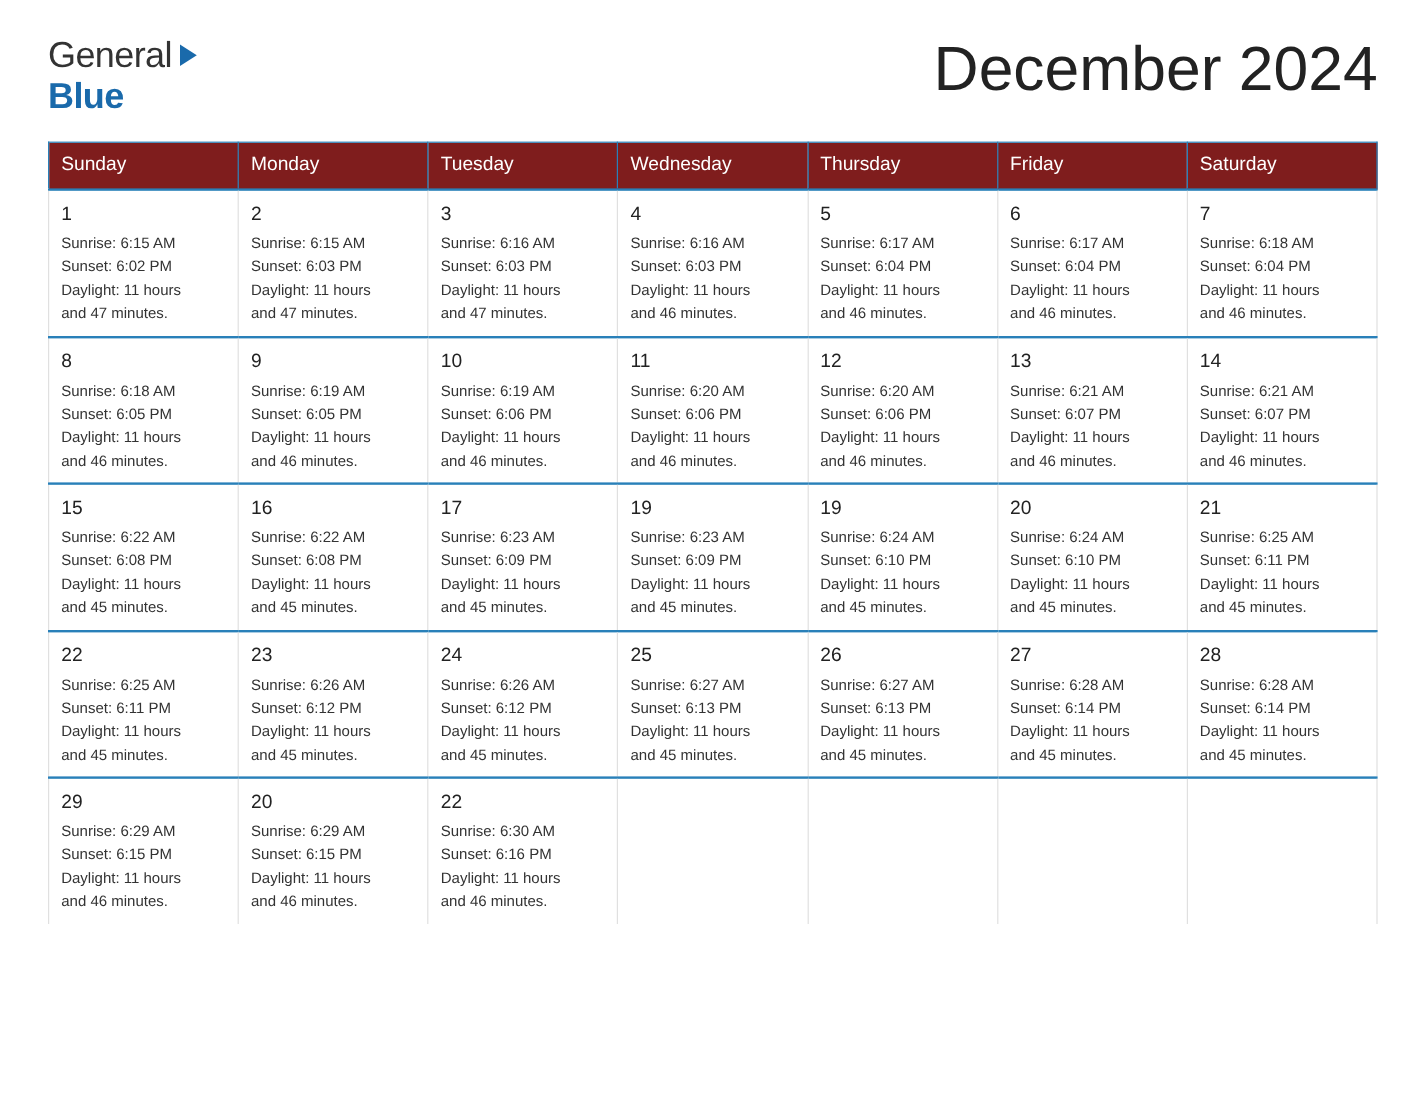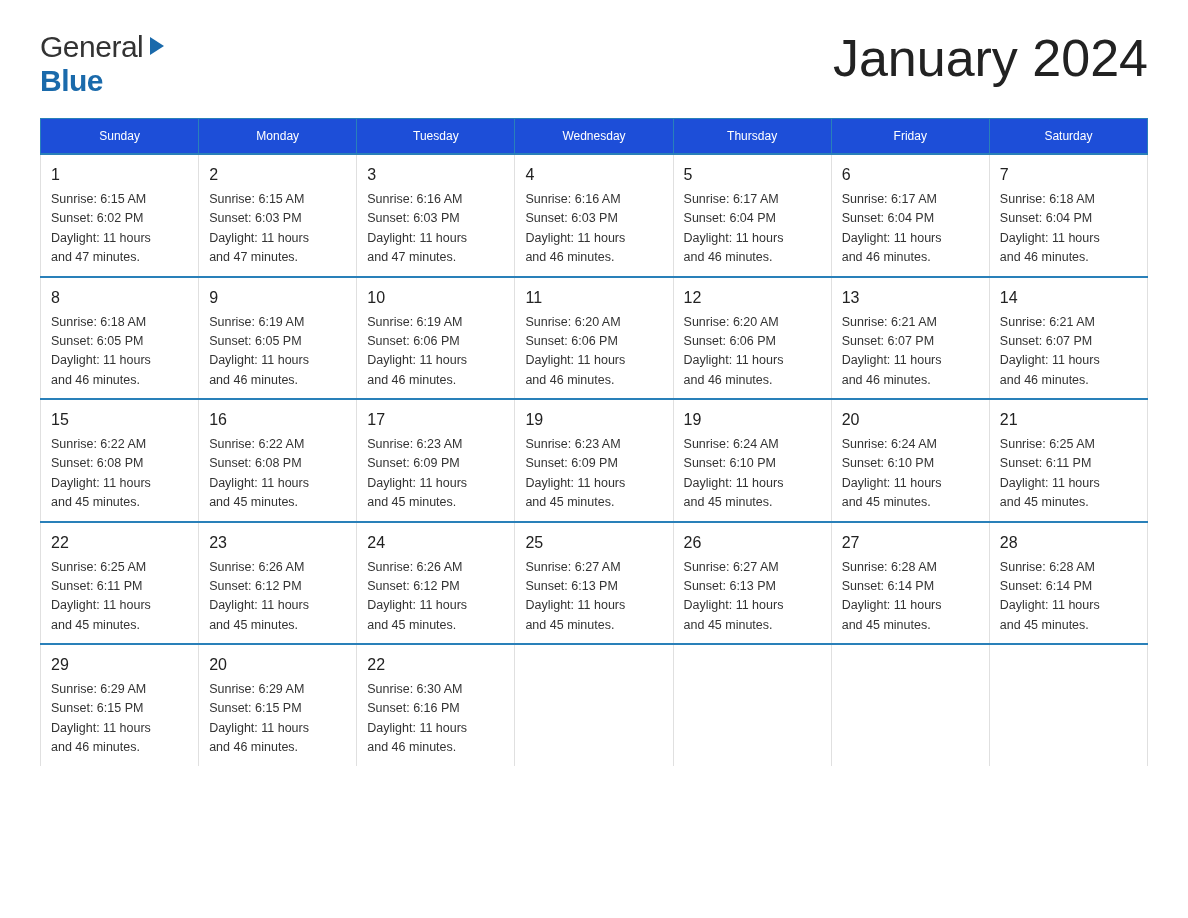--- a/index.html
+++ b/index.html
@@ -28,26 +28,26 @@
     .location {
       font-size: 22px;
       color: #444;
       margin-top: 6px;
     }
     .calendar {
       width: 100%;
       border-collapse: collapse;
     }
     .calendar th {
-      background-color: #1d4ed8;
+      background-color: #7f1d1d;
       color: #fff;
-      font-size: 12px;
+      font-size: 16px;
       font-weight: normal;
       padding: 10px 10px;
-      text-align: center;
+      text-align: left;
       border: 1px solid #2980b9;
     }
     .calendar td {
       vertical-align: top;
       padding: 8px 10px;
       border: 1px solid #ccc;
       width: 14.28%;
       min-height: 100px;
       font-size: 13px;
       color: #333;
@@ -115,21 +115,21 @@
         <svg width="22" height="22" viewBox="0 0 22 22">
           <polygon points="4,2 18,11 4,20" fill="#1a6aab"></polygon>
         </svg>
       </span>
     </div>
     <div>
       <span class="blue-text">Blue</span>
     </div>
   </div>
   <div class="title-section">
-    <div class="month-title">January 2024</div>
+    <div class="month-title">December 2024</div>
   </div>
 </div>
 
 <table class="calendar" id="calendar-table">
   <thead>
     <tr id="header-row">
         <th>Sunday</th>
         <th>Monday</th>
         <th>Tuesday</th>
         <th>Wednesday</th>

